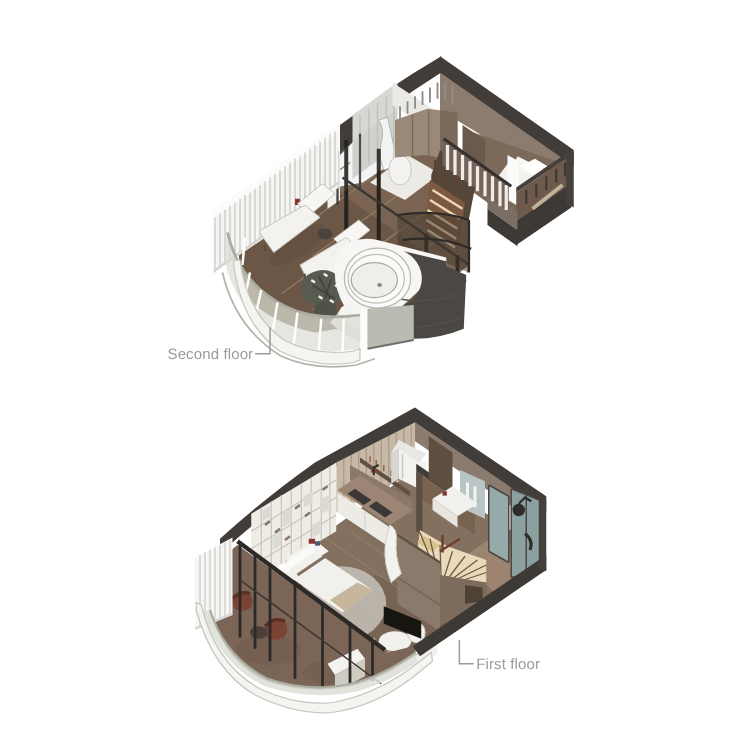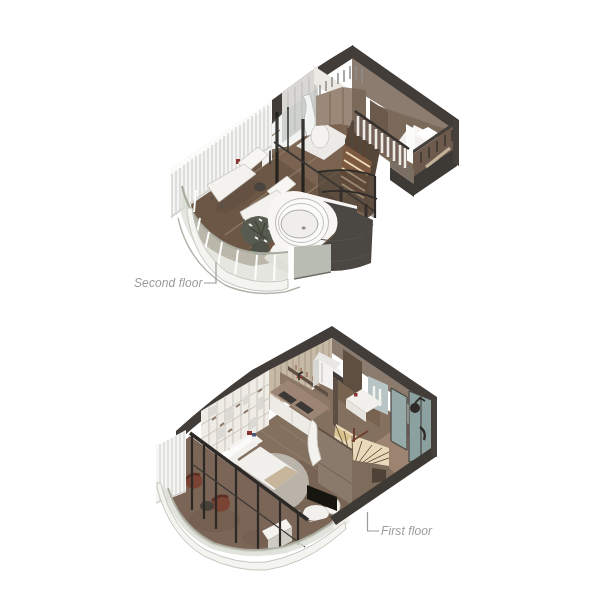--- a/index.html
+++ b/index.html
@@ -1,16 +1,16 @@
 <!DOCTYPE html>
 <html><head>
 <meta charset="utf-8">
 <style>
   html,body{margin:0;padding:0;background:#ffffff;}
-  #c{width:528px;height:600px;position:relative;font-family:"Liberation Sans",sans-serif;font-style:italic;}
+  #c{width:528px;height:600px;position:relative;font-family:"Liberation Sans",sans-serif;}
   text{font-family:"Liberation Sans",sans-serif;}
 </style>
 </head>
 <body>
 <div id="c">
 <svg width="600" height="600" viewBox="0 0 600 600">
 
 <rect x="0" y="0" width="600" height="600" fill="#ffffff"></rect>
 
 <g id="second">

